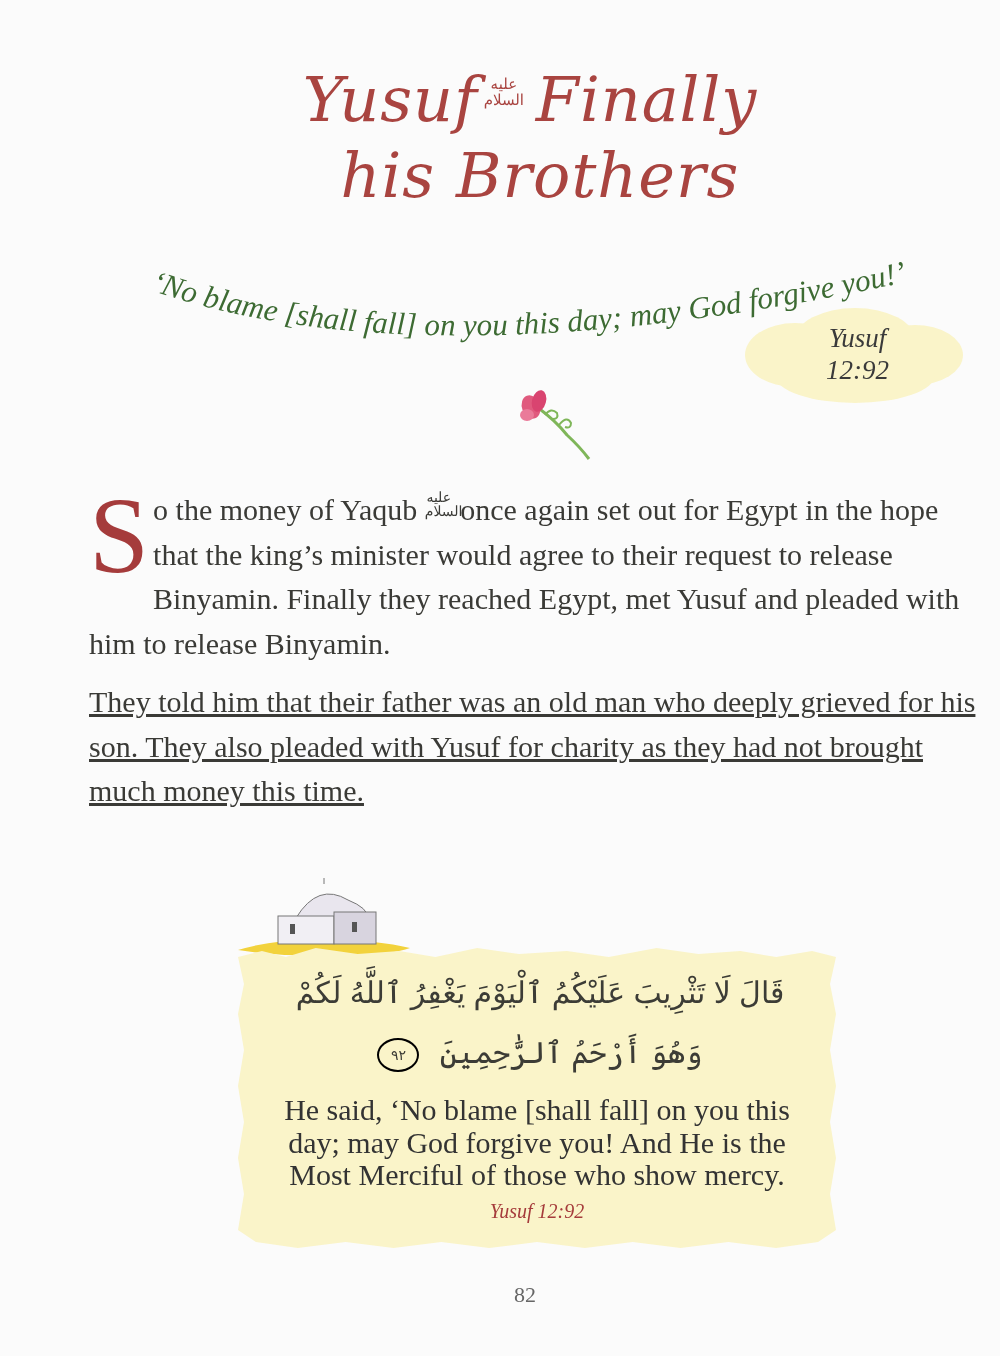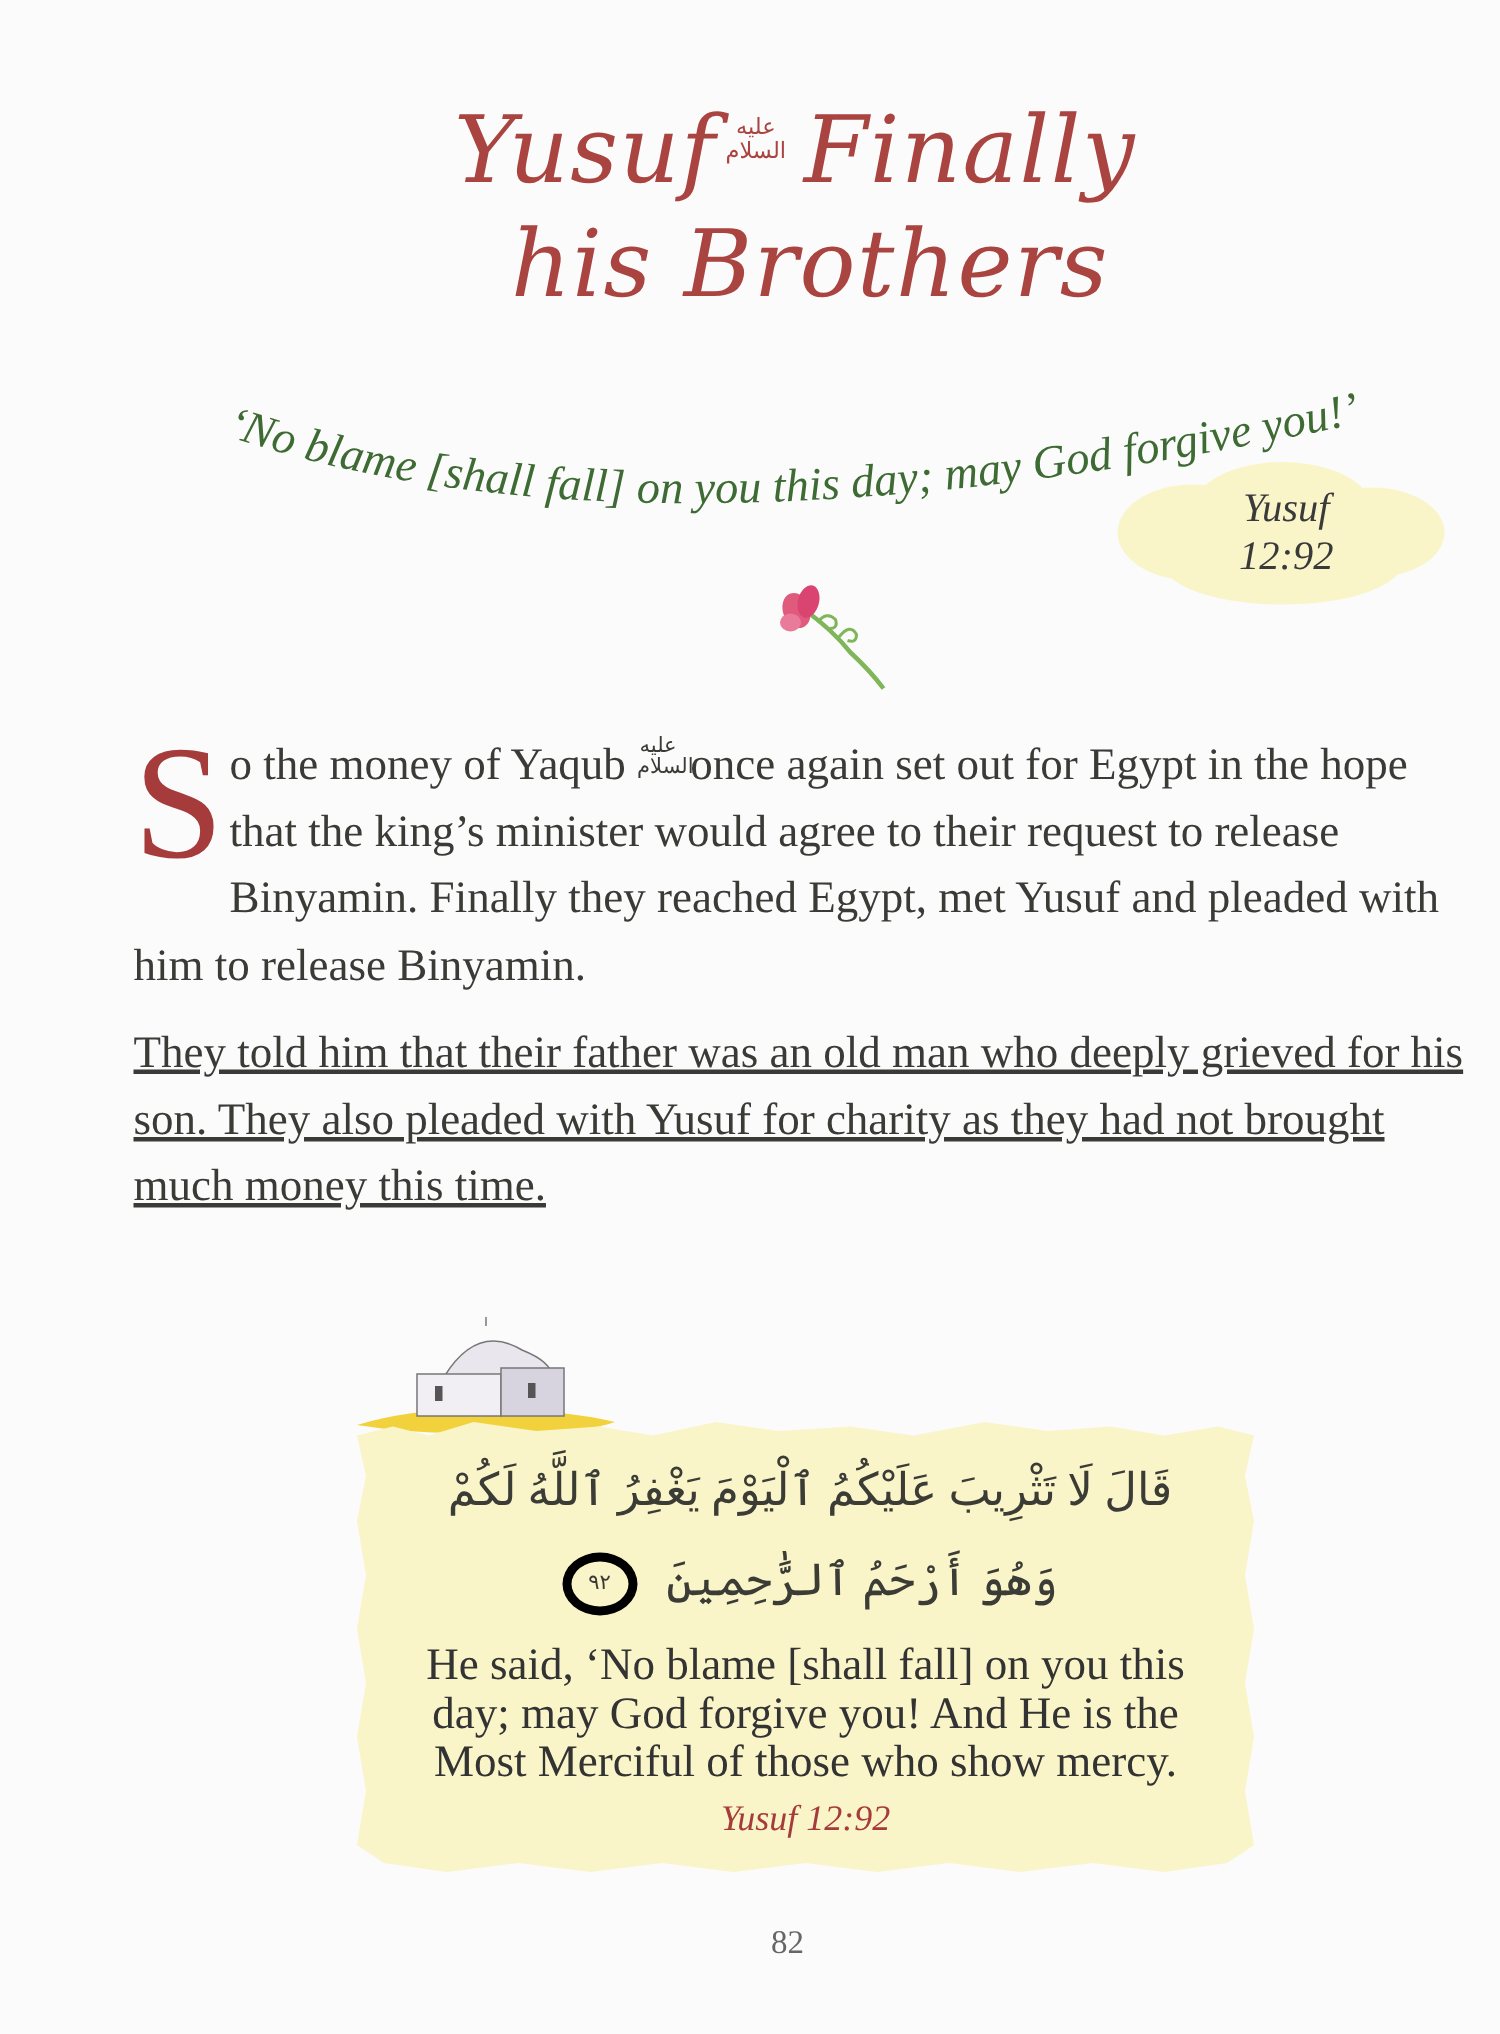--- a/index.html
+++ b/index.html
@@ -39,35 +39,35 @@
   }
   .inline-honor { font-size: 14px; line-height: 14px; display: inline-block; vertical-align: 4px; width: 28px; text-align: center; }
   .mosque { position: absolute; left: 238px; top: 878px; width: 180px; height: 80px; }
   .verse-box {
     position: absolute; left: 238px; top: 948px; width: 598px; height: 300px;
     background: #faf4c9;
     clip-path: polygon(0% 3%, 4% 1%, 8% 3%, 13% 0%, 20% 2%, 27% 1%, 33% 3%, 40% 0%, 47% 2%, 55% 1%, 62% 3%, 70% 0%, 77% 2%, 84% 1%, 90% 3%, 96% 1%, 100% 3%, 99% 12%, 100% 22%, 99% 34%, 100% 46%, 99% 58%, 100% 70%, 99% 82%, 100% 94%, 97% 98%, 90% 100%, 82% 98%, 74% 100%, 66% 98%, 58% 100%, 50% 98%, 42% 100%, 34% 98%, 26% 100%, 18% 98%, 10% 100%, 3% 98%, 0% 94%, 1% 82%, 0% 70%, 1% 58%, 0% 46%, 1% 34%, 0% 22%, 1% 12%);
   }
   .arabic {
     position: absolute; left: 260px; width: 560px; text-align: center; direction: rtl;
-    font-family: Liberation Serif, serif; font-size: 30px; color: #3c3c36;
+    font-family: Liberation Sans, sans-serif; font-size: 30px; color: #3c3c36;
   }
   .ar1 { top: 975px; }
   .ar2 { top: 1035px; }
   .ayah-num {
-    display: inline-block; width: 38px; height: 30px; border: 6px solid #000000; border-radius: 50%;
+    display: inline-block; width: 38px; height: 30px; border: 2px solid #000000; border-radius: 50%;
     font-size: 14px; line-height: 30px; text-align: center; vertical-align: middle; margin-right: 12px;
   }
   .translation {
     position: absolute; left: 262px; top: 1094px; width: 550px; text-align: center;
     font-size: 30px; line-height: 32.5px; color: #333;
   }
   .ref {
     position: absolute; left: 262px; top: 1200px; width: 550px; text-align: center;
-    font-style: italic; font-size: 24px; color: #a53b3b;
+    font-style: italic; font-size: 20px; color: #a53b3b;
   }
   .page-num {
     position: absolute; left: 0; width: 1050px; top: 1282px; text-align: center;
     font-size: 22px; color: #666;
   }
 </style>
 </head>
 <body>
 
 <div class="title l1">

